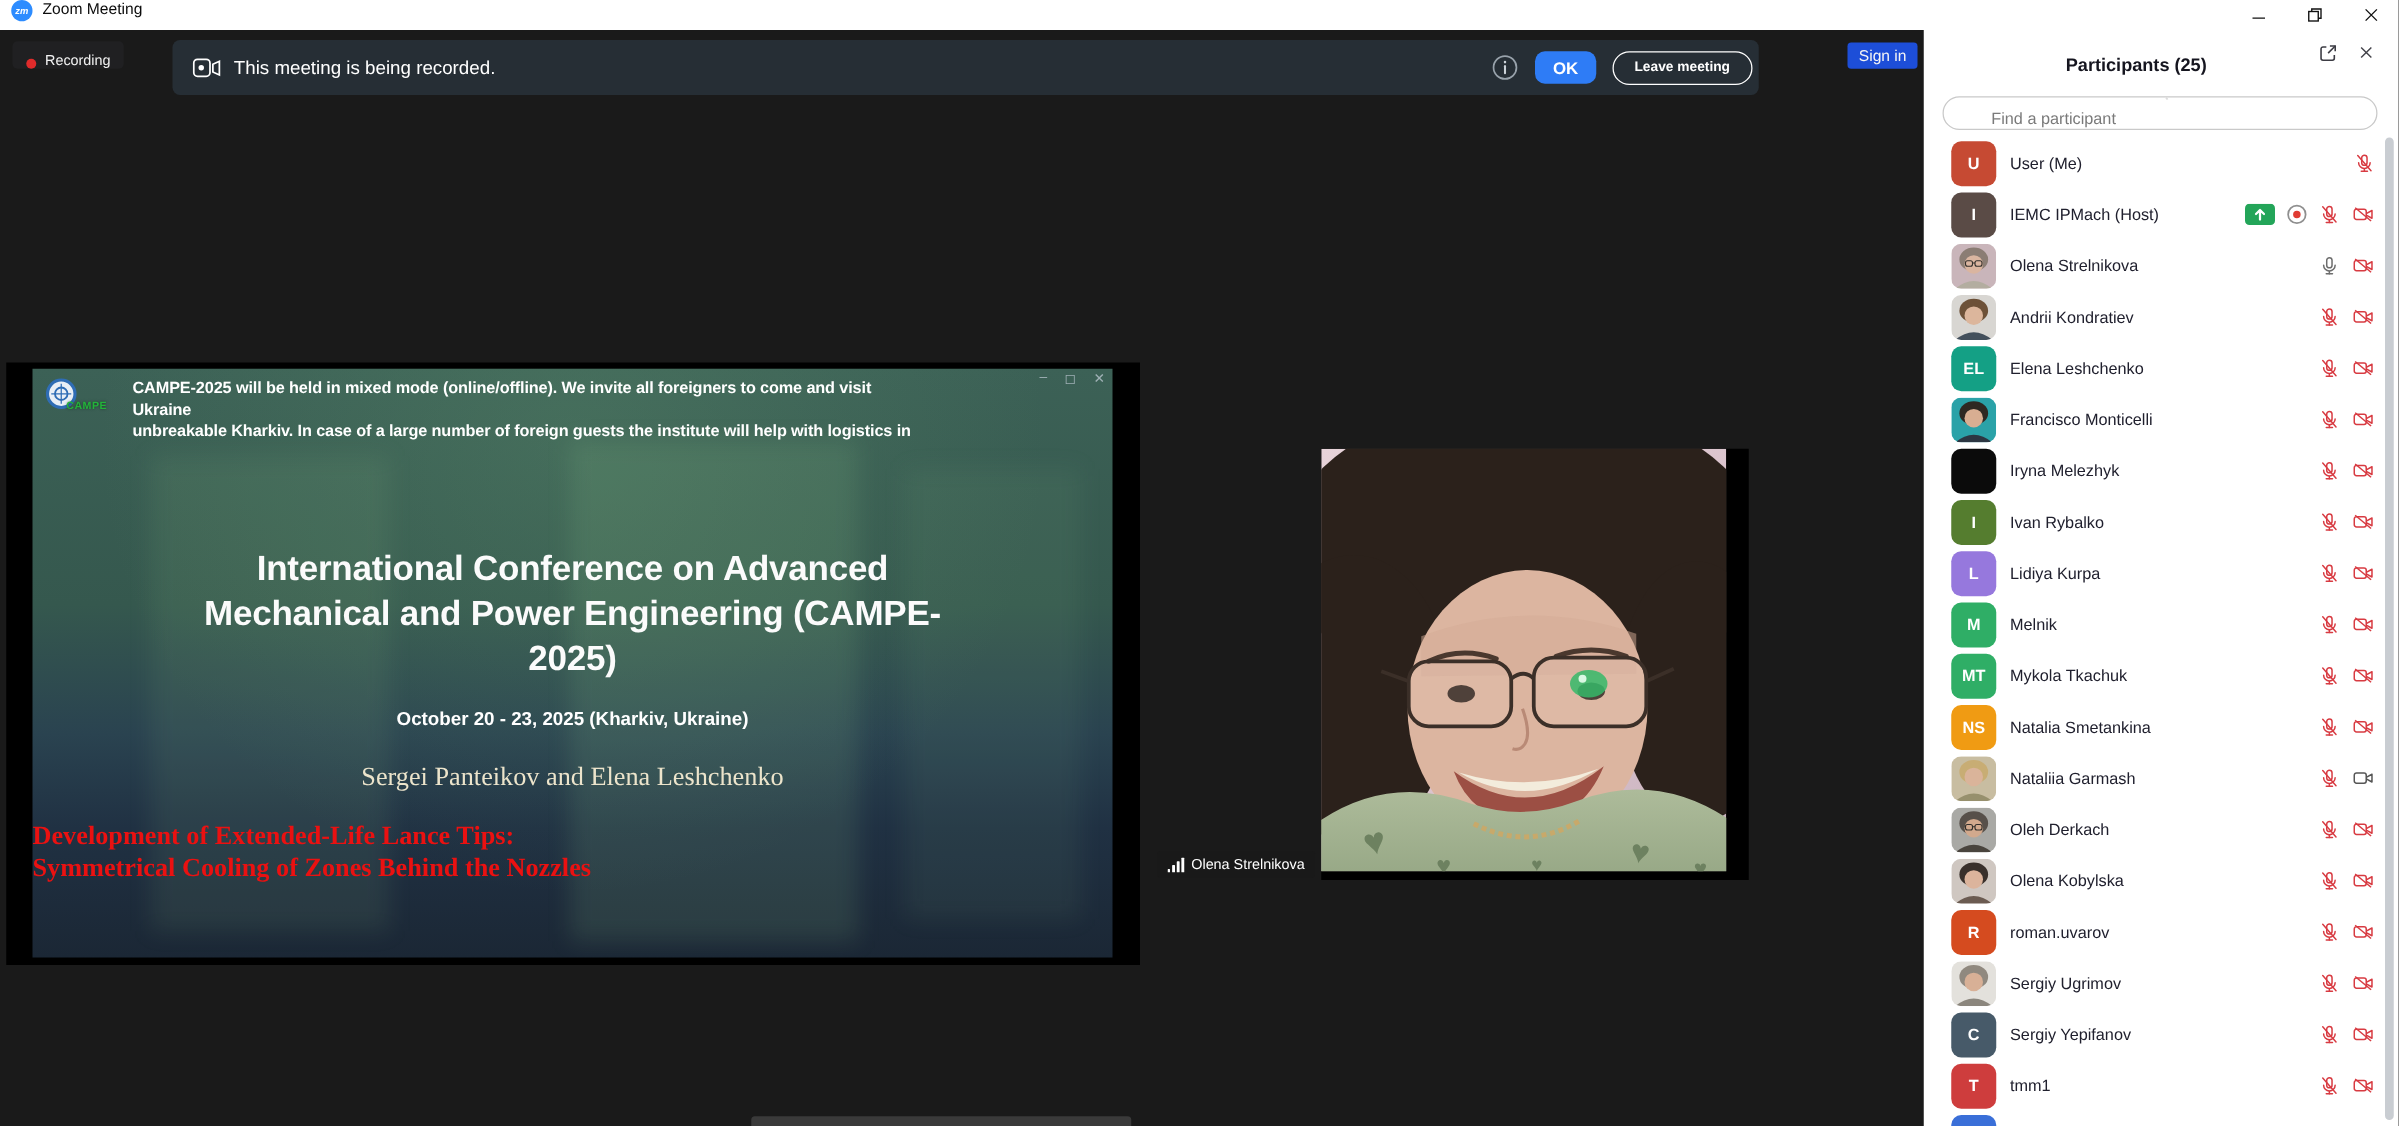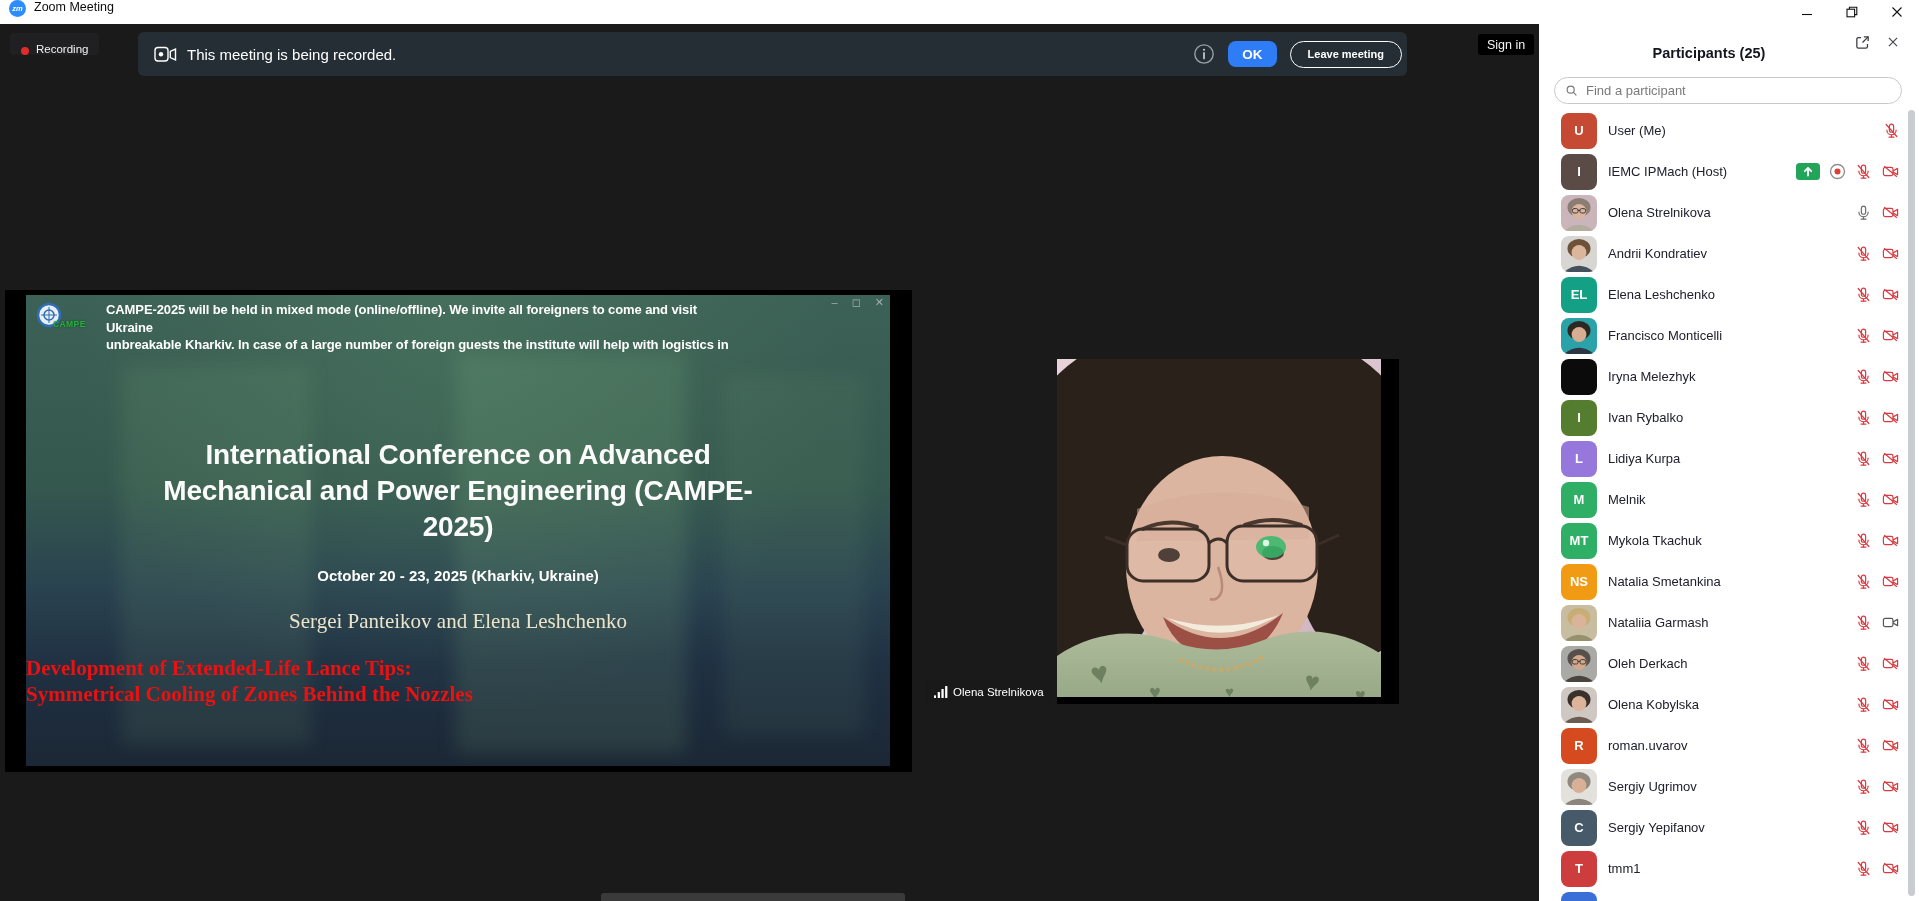--- a/index.html
+++ b/index.html
@@ -24,21 +24,21 @@
   .rec-dot{width:8px;height:8px;border-radius:50%;background:#e02b2b;}
   .rec-text{color:#f2f2f2;font-size:11.5px;}
   .banner{left:138px;top:32px;width:1269px;height:44px;background:#262e35;border-radius:6px;
     display:flex;align-items:center;}
   .banner-msg{color:#ffffff;font-size:15px;margin-left:10px;}
   .banner-right{margin-left:auto;display:flex;align-items:center;gap:13px;margin-right:5px;}
   .ok-btn{height:26px;padding:0 14px;background:#2e7cf6;border:none;border-radius:8px;
     color:#fff;font-size:13.5px;font-weight:bold;display:flex;align-items:center;}
   .leave-btn{height:27px;padding:0 17px;background:transparent;border:1.5px solid #fff;border-radius:14px;
     color:#fff;font-size:11px;font-weight:bold;display:flex;align-items:center;}
-  .signin{left:1478px;top:34px;height:21px;padding:0 9px;background:#000000;border-radius:3px;
+  .signin{left:1478px;top:34px;height:21px;padding:0 9px;background:#1d4ed8;border-radius:3px;
     color:#f5f5f5;font-size:12.5px;display:flex;align-items:center;}
 
   
   .share-frame{left:5px;top:290px;width:907px;height:482px;background:#000;}
   .slide{left:21px;top:5px;width:864px;height:471px;position:absolute;overflow:hidden;
     background:
       radial-gradient(ellipse at 50% 12%, rgba(95,145,110,.30), transparent 62%),
       linear-gradient(180deg,#3c6156 0%,#35584e 40%,#2a4350 62%,#203143 78%,#1b2735 100%);}
   .bgpanel{position:absolute;filter:blur(9px);}
   .slide-logo{position:absolute;left:10px;top:7px;width:62px;height:36px;}
@@ -62,21 +62,21 @@
     display:flex;align-items:center;padding:0 8px;gap:5px;}
   .name-label span{color:#fff;font-size:11.5px;}
   .ctrl-peek{left:601px;top:893px;width:304px;height:8px;background:#3a3a3a;border-radius:3px 3px 0 0;}
 
   
   .panel{left:1539px;top:24px;width:380px;height:877px;background:#ffffff;overflow:hidden;}
   .panel-title{position:absolute;left:0;right:40px;top:9px;text-align:center;color:#15151f;font-size:14.5px;font-weight:bold;margin-top:12px;}
   .panel-popout{position:absolute;right:46px;top:7px;width:22px;height:22px;display:flex;align-items:center;justify-content:center;}
   .panel-close{position:absolute;right:16px;top:8px;width:20px;height:20px;display:flex;align-items:center;justify-content:center;}
   .search-box{position:absolute;left:15px;top:53px;width:348px;height:27px;border:1px solid #c9c9c9;border-radius:14px;
-    display:flex;align-items:center;padding-left:10px;gap:6px;box-sizing:border-box;background:#fff;}
+    display:flex;align-items:center;padding-left:10px;gap:6px;box-sizing:border-box;background:#fff;flex-direction:column;}
   .search-box input{border:none;outline:none;font-size:13px;color:#333;width:280px;font-family:"Liberation Sans",sans-serif;background:transparent;}
   .search-box input::placeholder{color:#7a7a7a;}
   .plist{position:absolute;left:0;top:83px;width:380px;padding-top:3px;}
   .prow{height:41px;display:flex;align-items:center;padding-left:22px;padding-right:19px;box-sizing:border-box;}
   .pavatar{width:36px;height:36px;border-radius:8px;flex:0 0 36px;display:flex;align-items:center;justify-content:center;
     color:#fff;font-size:13px;font-weight:bold;overflow:hidden;}
   .pavatar svg{display:block;}
   .pname{margin-left:11px;font-size:13px;color:#20202e;white-space:nowrap;}
   .picons{margin-left:auto;display:flex;align-items:center;gap:9px;}
   .scrollbar{position:absolute;right:4px;top:86px;width:7px;height:786px;background:#c9cdd2;border-radius:3.5px;}

